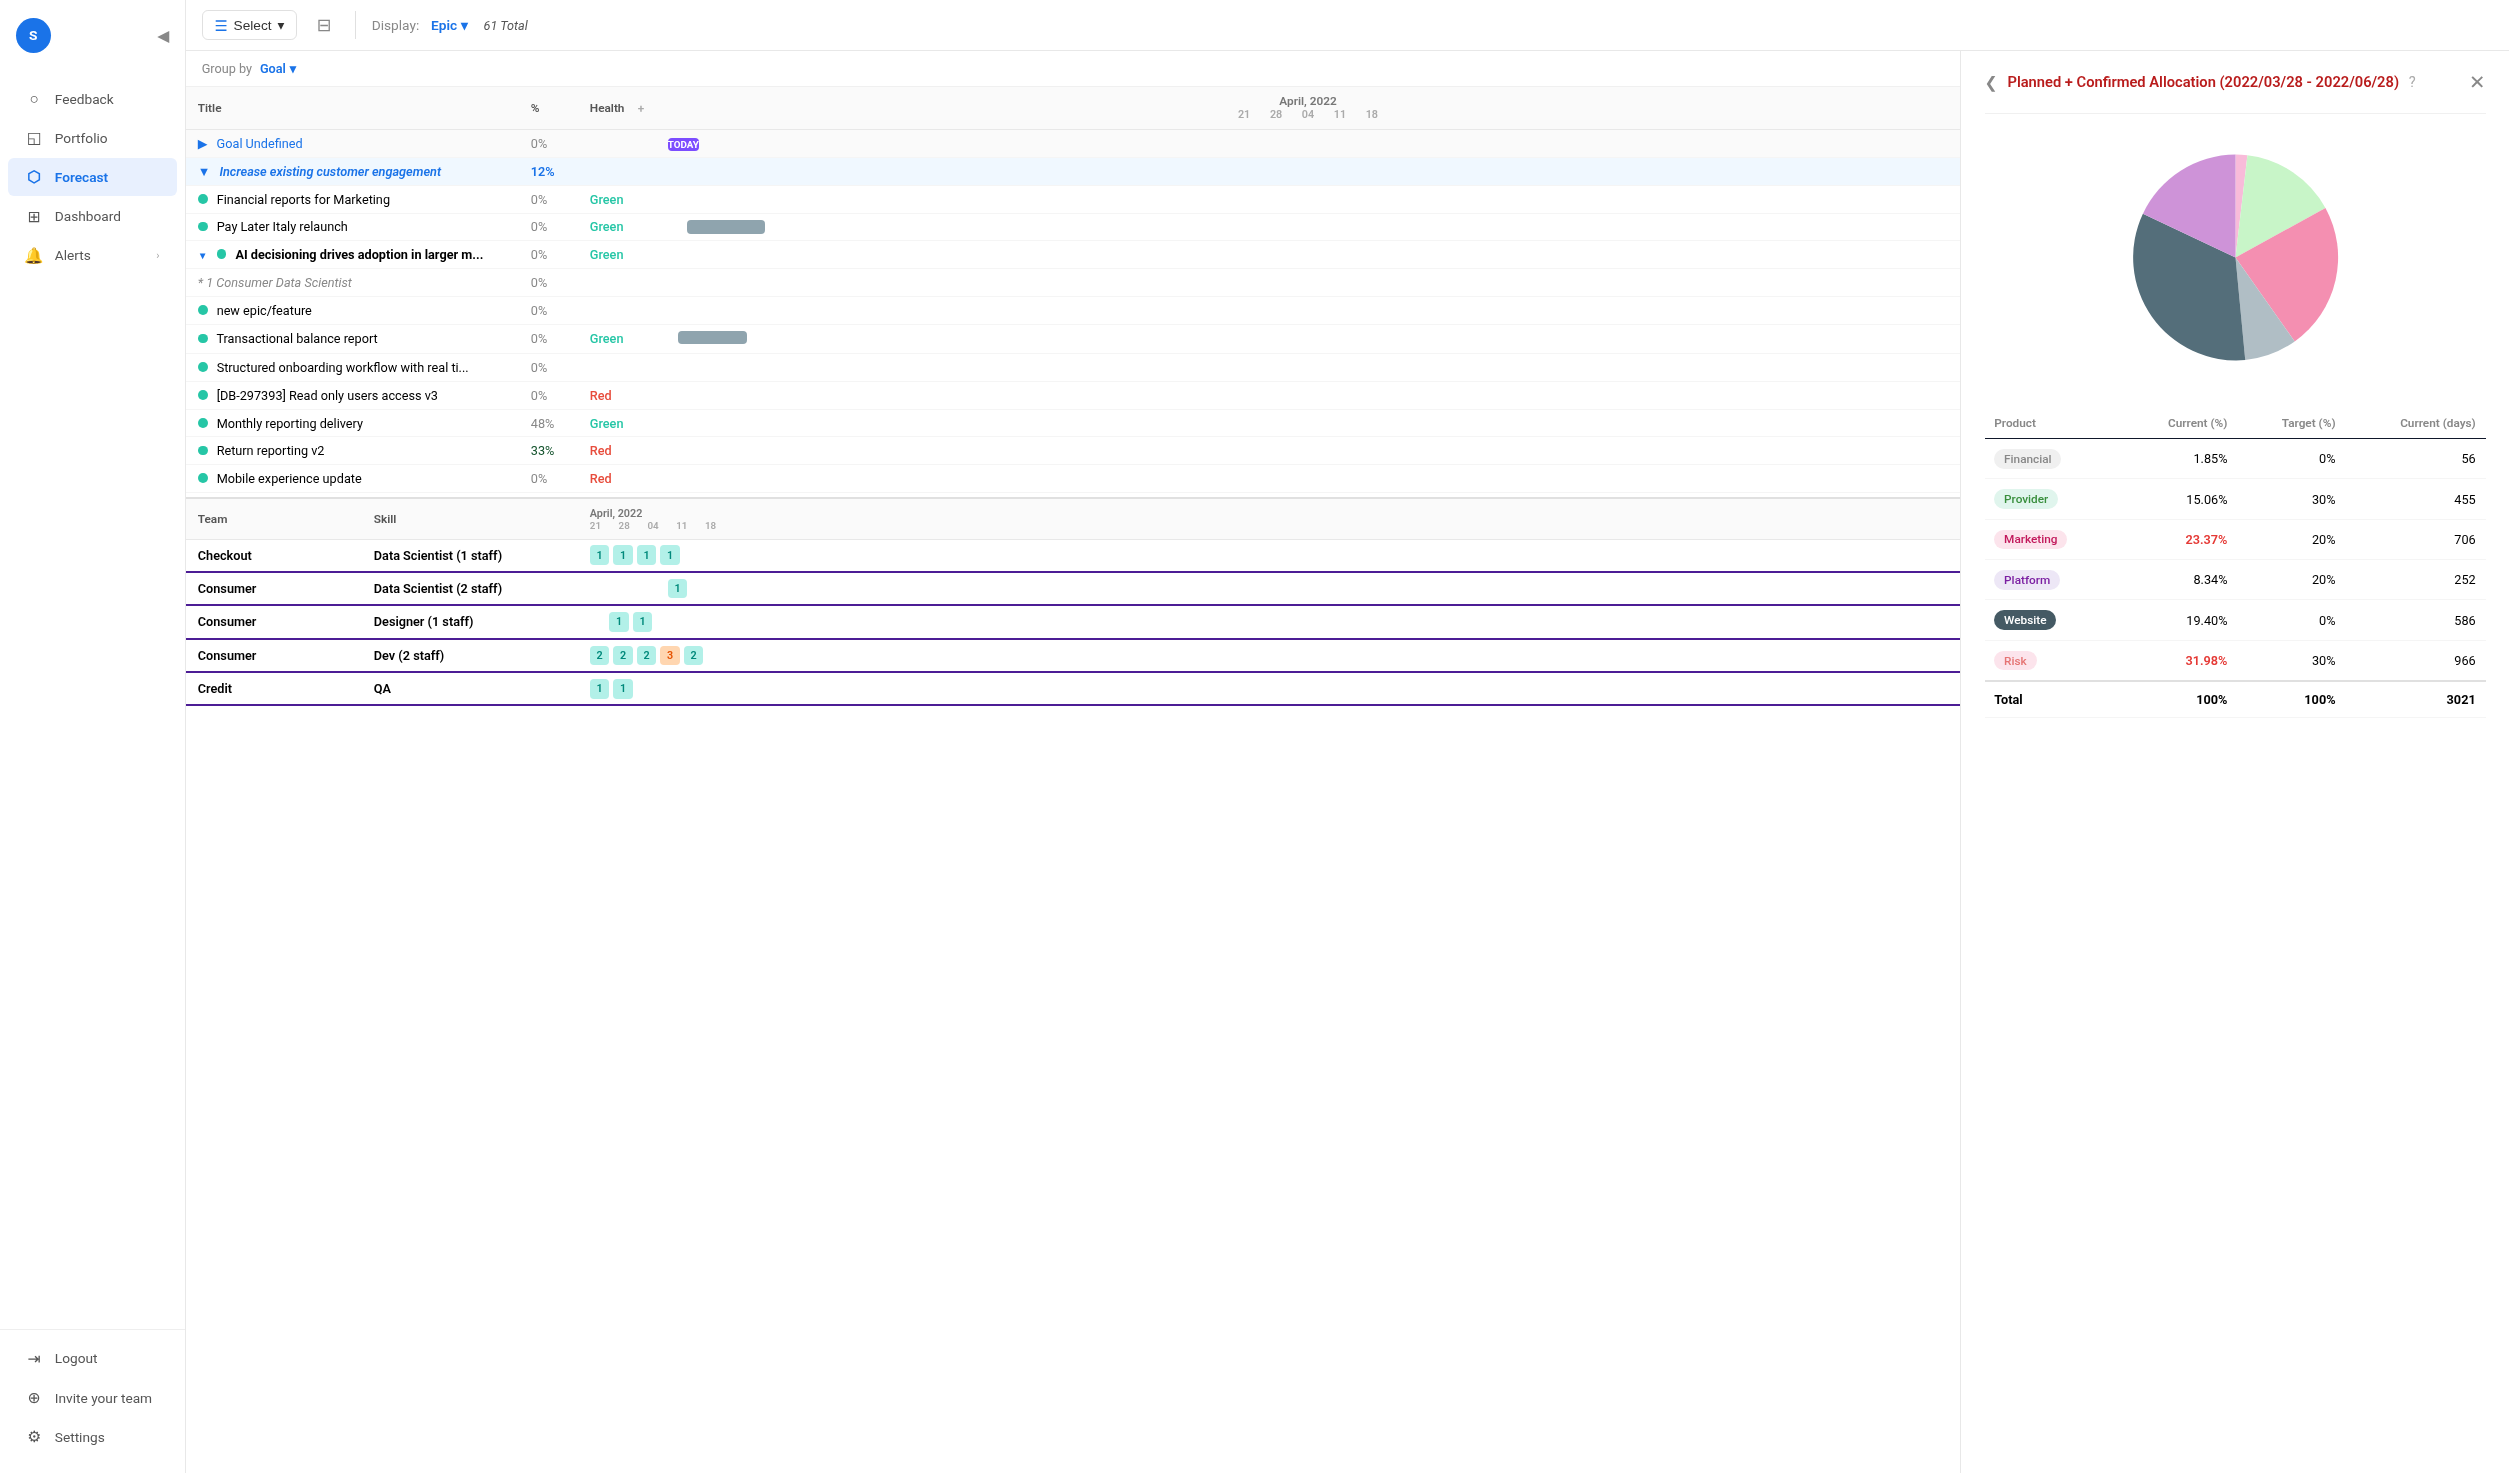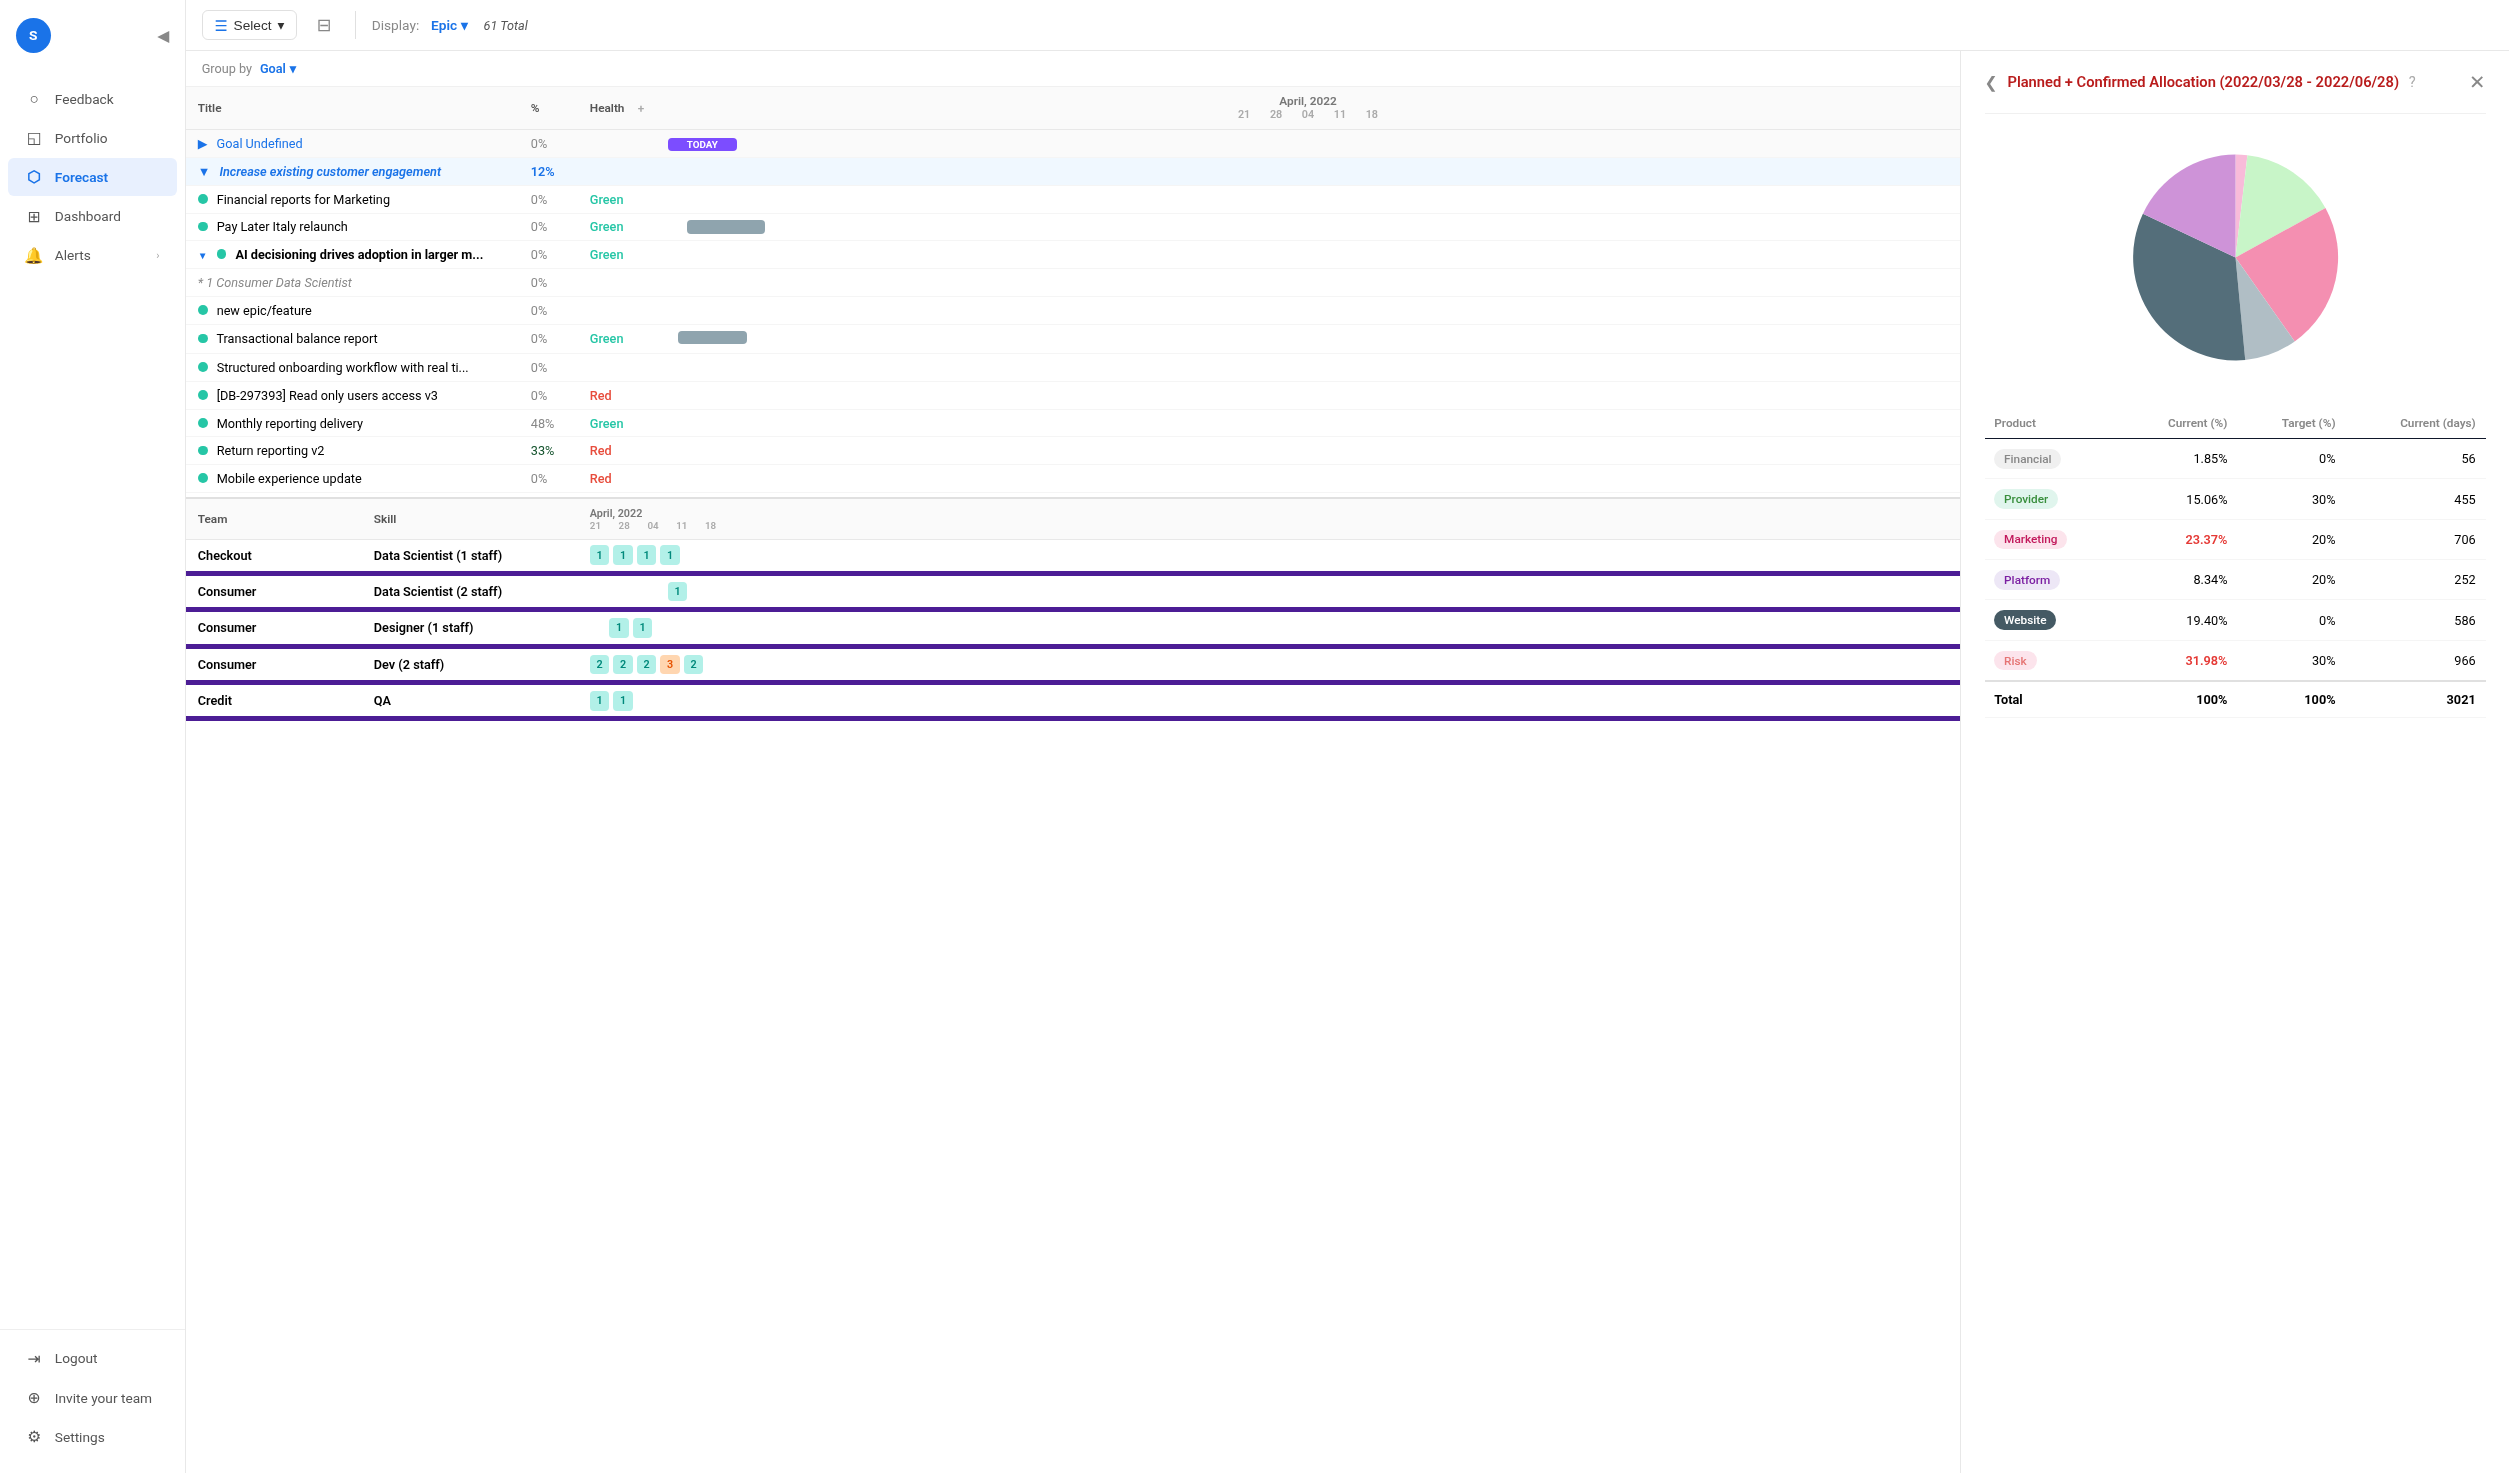--- a/index.html
+++ b/index.html
@@ -167,21 +167,21 @@
     .collapse-arrow { color: #1a73e8; margin-right: 5.9px; cursor: pointer; }
 
     .title-indent-1 { padding-left: 23.5px; }
     .title-indent-2 { padding-left: 39px; }
 
     .today-marker {
       display: inline-block;
       background: #7c4dff;
       color: #fff;
       border-radius: 3.9px;
-      padding: 1px 19px;
+      padding: 1px 0;
       font-size: 9.8px;
       font-weight: bold;
     }
 
     .gantt-bar {
       height: 13.7px;
       border-radius: 3.9px;
       background: #607d8b;
       opacity: 0.7;
       display: inline-block;
@@ -201,21 +201,21 @@
       background: #fafafa;
       padding: 7.8px 11.8px;
       text-align: left;
       font-weight: 600;
       color: #555;
       font-size: 11.8px;
       border-bottom: 1px solid #e8e8e8;
     }
     .team-table td {
       padding: 5.9px 11.8px;
-      border-bottom: 5px solid #4c1d95;
+      border-bottom: 2px solid #4c1d95;
       font-size: 12.7px;
       font-weight: 600;
     }
     .team-num-cell {
       display: flex;
       gap: 3.9px;
       align-items: center;
     }
     .num-badge {
       width: 19.6px; height: 19.6px;

